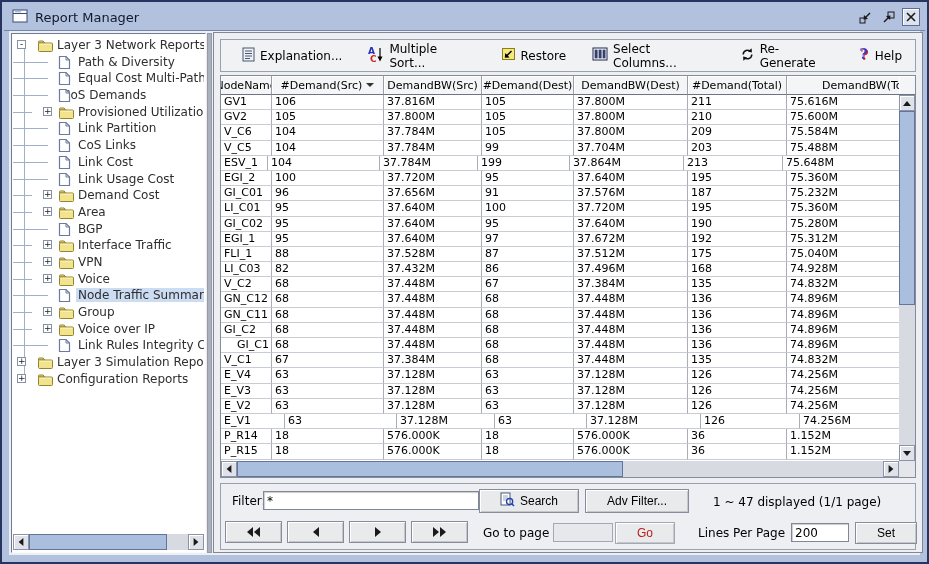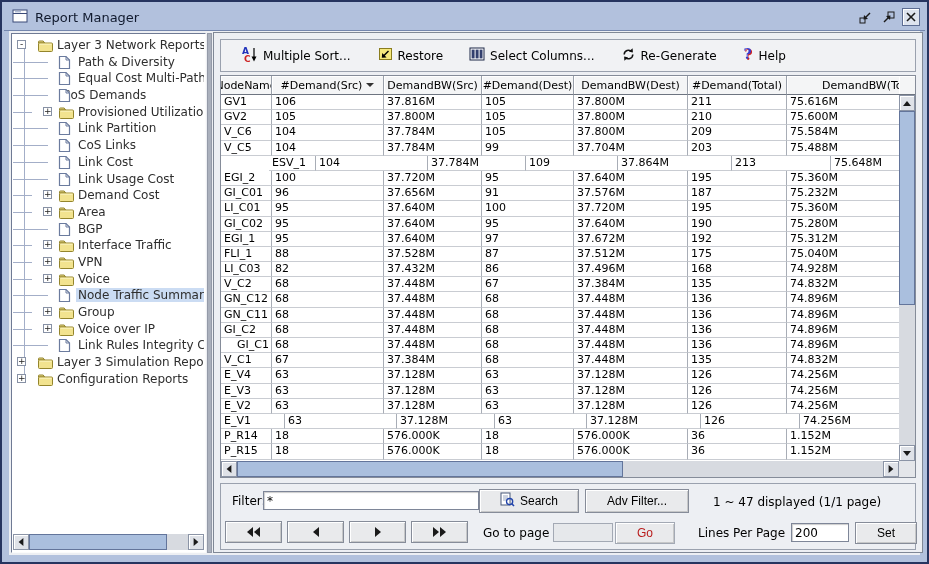--- a/index.html
+++ b/index.html
@@ -343,20 +343,30 @@
           </span>
       </div>
     </div>
 
     <div class="divider"></div>
 
     <div class="right-panel">
 
       <div class="toolbar" id="toolbar">
           <div class="tbtn">
+            <span><svg width="13" height="15">
+                <rect x="1" y="1" width="11" height="13" fill="#eef1f6" stroke="#4a5570"></rect>
+                <line x1="3" y1="4" x2="10" y2="4" stroke="#4a5570"></line>
+                <line x1="3" y1="6.5" x2="10" y2="6.5" stroke="#4a5570"></line>
+                <line x1="3" y1="9" x2="10" y2="9" stroke="#4a5570"></line>
+                <line x1="3" y1="11.5" x2="8" y2="11.5" stroke="#4a5570"></line>
+              </svg></span>
+            <span>Explanation...</span>
+          </div>
+          <div class="tbtn">
             <span><svg width="16" height="16">
                 <text x="0" y="8" font-size="9" font-weight="bold" fill="#2233bb" font-family="DejaVu Sans">A</text>
                 <text x="2" y="16" font-size="9" font-weight="bold" fill="#cc2222" font-family="DejaVu Sans">C</text>
                 <line x1="12" y1="2" x2="12" y2="11" stroke="#000" stroke-width="1.2"></line>
                 <path d="M9.5 10.5 L14.5 10.5 L12 15.5 Z" fill="#000"></path>
               </svg></span>
             <span>Multiple Sort...</span>
           </div>
           <div class="tbtn">
             <span><svg width="16" height="14">
@@ -450,24 +460,24 @@
             <div class="tr">
               <div class="td" style="width: 51px;">V_C5</div>
               <div class="td" style="width: 112px;">104</div>
               <div class="td" style="width: 98px;">37.784M</div>
               <div class="td" style="width: 92px;">99</div>
               <div class="td" style="width: 114px;">37.704M</div>
               <div class="td" style="width: 99px;">203</div>
               <div class="td" style="width: 170px;">75.488M</div>
             </div>
             <div class="tr">
-              <div class="td" style="width: 47px; margin-left: 48px;">ESV_1</div>
+              <div class="td" style="width: 47px;">ESV_1</div>
               <div class="td" style="width: 112px;">104</div>
               <div class="td" style="width: 98px;">37.784M</div>
-              <div class="td" style="width: 92px;">109</div>
+              <div class="td" style="width: 92px;">199</div>
               <div class="td" style="width: 114px;">37.864M</div>
               <div class="td" style="width: 99px;">213</div>
               <div class="td" style="width: 170px;">75.648M</div>
             </div>
             <div class="tr">
               <div class="td" style="width: 51px;">EGI_2</div>
               <div class="td" style="width: 112px;">100</div>
               <div class="td" style="width: 98px;">37.720M</div>
               <div class="td" style="width: 92px;">95</div>
               <div class="td" style="width: 114px;">37.640M</div>

